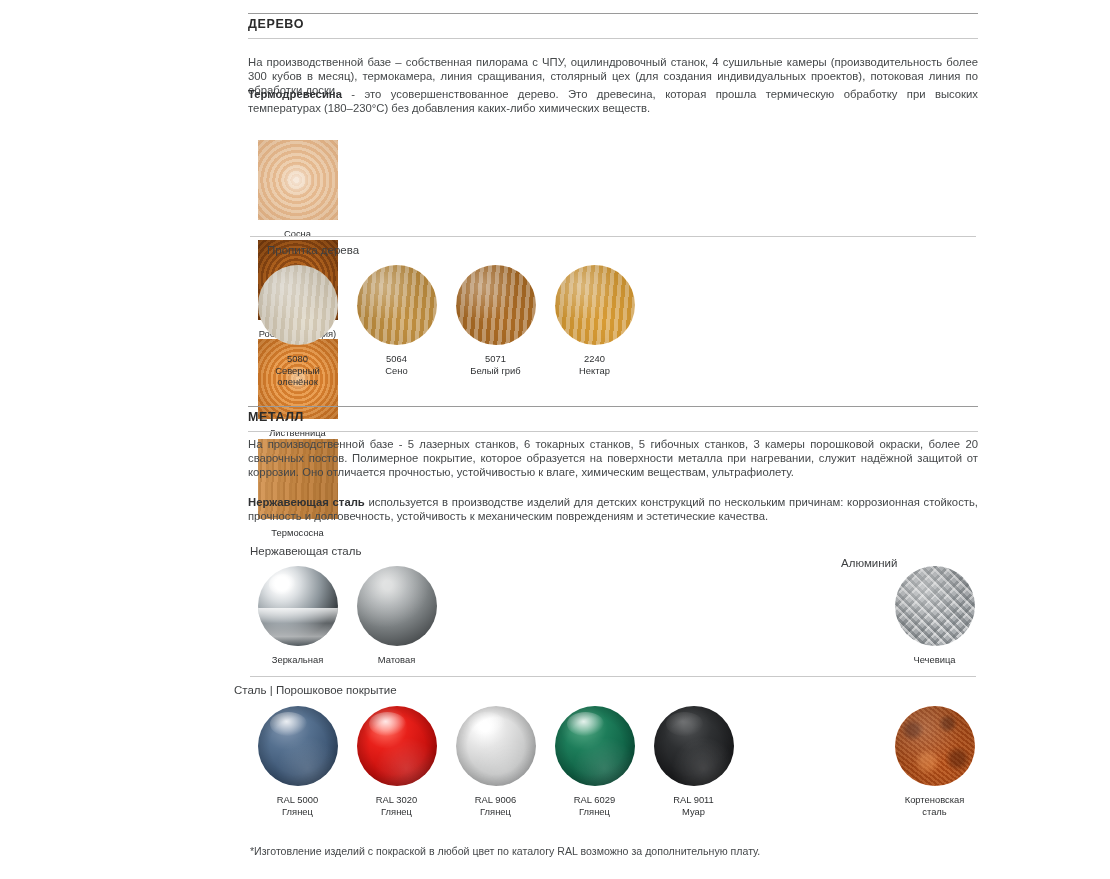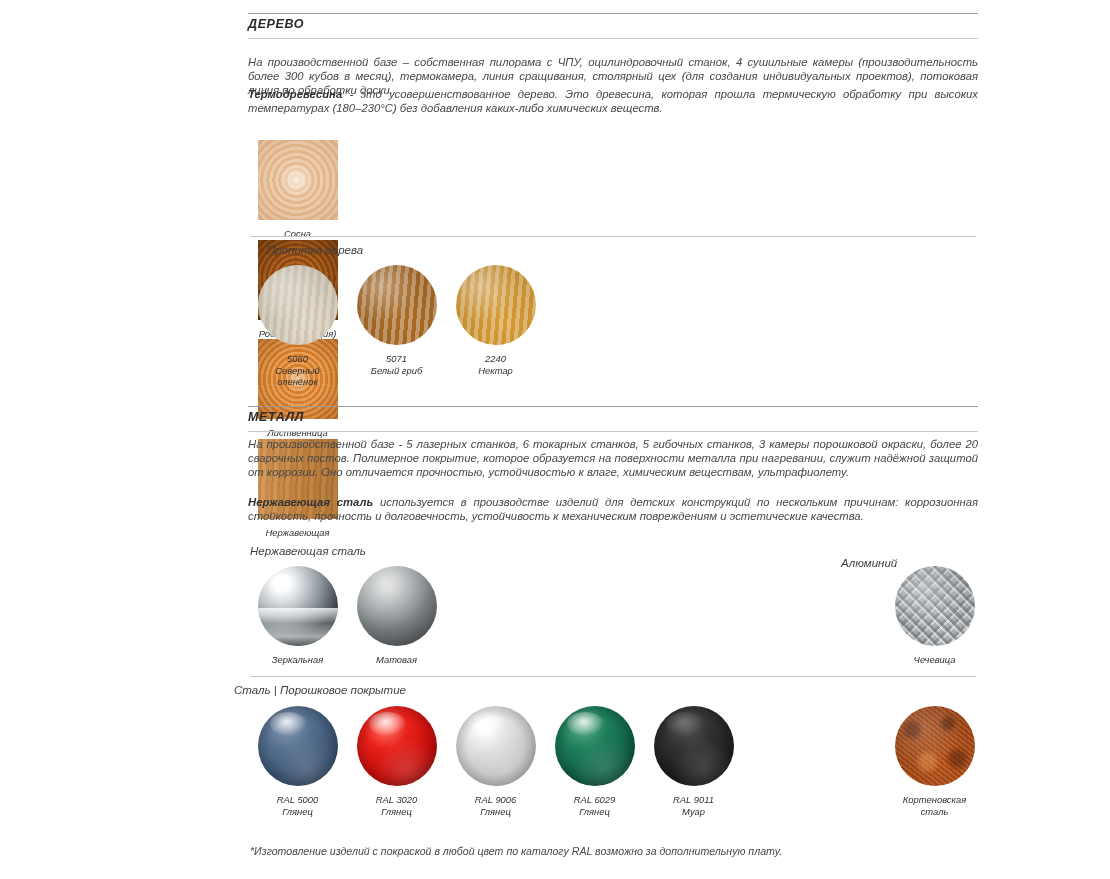--- a/index.html
+++ b/index.html
@@ -6,21 +6,21 @@
   html, body { margin: 0; padding: 0; }
   body {
     width: 1110px;
     height: 879px;
     background: #ffffff;
     font-family: "Liberation Sans", sans-serif;
     color: #3c3c3c;
     overflow: hidden;
     position: relative;
   }
-  .page { position: relative; width: 910px; height: 879px; font-style: italic; }
+  .page { position: relative; width: 910px; height: 879px; }
 
   
   .section-head {
     position: absolute;
     left: 248px;
     width: 730px;
   }
   .section-head .title {
     font-size: 12.5px;
     font-weight: bold;
@@ -290,21 +290,21 @@
       </div>
       <div class="cap">
         <span>Лиственница</span>
       </div>
     </div>
     <div class="cell">
       <div class="disc-wrap">
         <div class="sq w-termo"></div>
       </div>
       <div class="cap">
-        <span>Нержавеющая</span>
+        <span>Термососна</span>
       </div>
     </div>
   </div>
 
   <div class="rule-bot" style="left:250px; top:236px; width:726px;"></div>
 
   <div class="sub-label" style="left:267px; top:244px;">Пропитка дерева</div>
 
   <div class="row" style="left:248px; top:265px;">
     <div class="cell">
@@ -312,20 +312,29 @@
         <div class="disc imp imp-5080"></div>
       </div>
       <div class="cap">
         <span>5080</span>
         <span class="l2">Северный</span>
         <span class="l2">оленёнок</span>
       </div>
     </div>
     <div class="cell">
       <div class="disc-wrap">
+        <div class="disc imp imp-5064"></div>
+      </div>
+      <div class="cap">
+        <span>5064</span>
+        <span class="l2">Сено</span>
+      </div>
+    </div>
+    <div class="cell">
+      <div class="disc-wrap">
         <div class="disc imp imp-5071"></div>
       </div>
       <div class="cap">
         <span>5071</span>
         <span class="l2">Белый гриб</span>
       </div>
     </div>
     <div class="cell">
       <div class="disc-wrap">
         <div class="disc imp imp-5050"></div>

